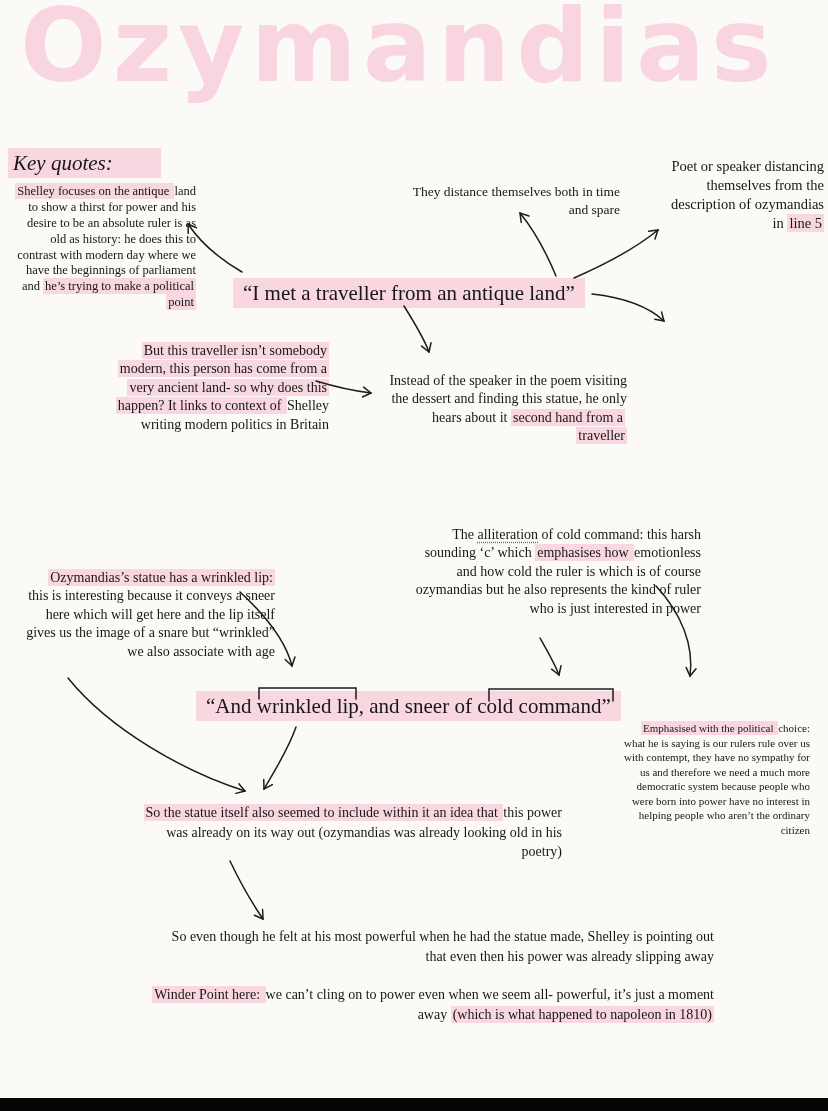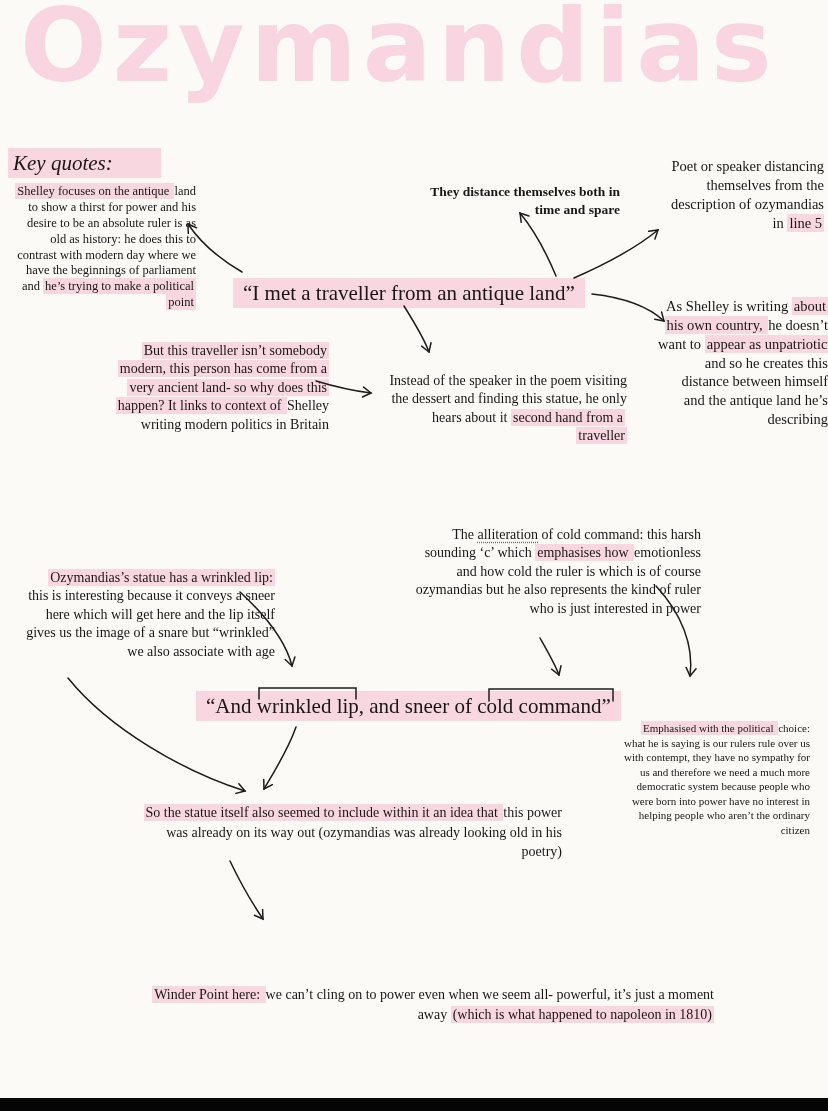--- a/index.html
+++ b/index.html
@@ -20,21 +20,21 @@
     -webkit-box-decoration-break:clone; box-decoration-break:clone;
     padding:1px 2px;
   }
   .u { text-decoration:underline dotted #b05050; text-underline-offset:3px; }
   .heading { position:absolute; left:8px; top:151px; font-size:21px; }
   .heading .hl { padding:3px 48px 3px 5px;font-style:italic; }
   .note { position:absolute; line-height:1.32;text-align:right; }
   .quote { position:absolute; font-size:21px; white-space:nowrap; }
   .quote .hl { padding:3px 10px; }
   #n-shelley      { left:10px;  top:184px; width:186px; font-size:12.5px; line-height:1.27; }
-  #n-distance     { left:410px; top:183px; width:210px; font-size:13.5px;font-weight:bold; }
+  #n-distance     { left:410px; top:183px; width:210px; font-size:13.5px; }
   #n-poet         { left:658px; top:157px; width:166px; font-size:14.5px; line-height:1.3; }
   #quote1         { left:233px; top:281px; }
   #n-asshelley    { left:658px; top:297px; width:170px; font-size:14.5px; line-height:1.3; }
   #n-traveller    { left:95px;  top:342px; width:234px; font-size:14px; }
   #n-instead      { left:385px; top:372px; width:242px; font-size:14px; }
   #n-alliteration { left:405px; top:526px; width:296px; font-size:14px; }
   #n-wrinkled     { left:25px;  top:569px; width:250px; font-size:14px; }
   #quote2         { left:196px; top:694px; }
   #n-emphasised   { left:618px; top:685px; width:192px; font-size:11px; line-height:1.32;margin-top:36px; }
   #n-sostatue     { left:130px; top:803px; width:432px; font-size:14px; line-height:1.4; }
@@ -54,36 +54,36 @@
   <div class="heading"><span class="hl">Key quotes:</span></div>
 
   <p class="note" id="n-shelley"><span class="hl">Shelley focuses on the antique </span><span>land to show a thirst for power and his desire to be an absolute ruler is as old as history: he does this to contrast with modern day where we have the beginnings of parliament and </span><span class="hl">he’s trying to make a political point</span></p>
 
   <p class="note" id="n-distance"><span>They distance themselves both in time and spare</span></p>
 
   <p class="note" id="n-poet"><span>Poet or speaker distancing themselves from the description of ozymandias in </span><span class="hl">line 5</span></p>
 
   <div class="quote" id="quote1"><span class="hl">“I met a traveller from an antique land”</span></div>
 
-  <p class="note" id="n-asshelley"><span>As Shelley is writing </span><span class="hl">about his own country, </span><span>he doesn’t want to </span><span class="hl">appear as unpatriotic </span><span>and so he creates this distance between himself and the antique land he’s describing</span></p>
 
   <p class="note" id="n-traveller"><span class="hl">But this traveller isn’t somebody modern, this person has come from a very ancient land- so why does this happen? It links to context of </span><span>Shelley writing modern politics in Britain</span></p>
 
   <p class="note" id="n-instead"><span>Instead of the speaker in the poem visiting the dessert and finding this statue, he only hears about it </span><span class="hl">second hand from a traveller</span></p>
 
   <p class="note" id="n-alliteration"><span>The </span><span class="u">alliteration</span><span> of cold command: this harsh sounding ‘c’ which </span><span class="hl">emphasises how </span><span>emotionless and how cold the ruler is which is of course ozymandias but he also represents the kind of ruler who is just interested in power</span></p>
 
   <p class="note" id="n-wrinkled"><span class="hl">Ozymandias’s statue has a wrinkled lip: </span><span>this is interesting because it conveys a sneer here which will get here and the lip itself gives us the image of a snare but “wrinkled” we also associate with age</span></p>
 
   <div class="quote" id="quote2"><span class="hl">“And wrinkled lip, and sneer of cold command”</span></div>
 
   <p class="note" id="n-emphasised"><span class="hl">Emphasised with the political </span><span>choice: what he is saying is our rulers rule over us with contempt, they have no sympathy for us and therefore we need a much more democratic system because people who were born into power have no interest in helping people who aren’t the ordinary citizen</span></p>
 
   <p class="note" id="n-sostatue"><span class="hl">So the statue itself also seemed to include within it an idea that </span><span>this power was already on its way out (ozymandias was already looking old in his poetry)</span></p>
 
+  <p class="note" id="n-soeven"><span>So even though he felt at his most powerful when he had the statue made, Shelley is pointing out that even then his power was already slipping away</span></p>
 
   <p class="note" id="n-winder"><span class="hl">Winder Point here: </span><span>we can’t cling on to power even when we seem all- powerful, it’s just a moment away </span><span class="hl">(which is what happened to napoleon in 1810)</span></p>
 
   <svg class="arrows" viewBox="0 0 828 1111" xmlns="http://www.w3.org/2000/svg">
     <defs>
       <marker id="ah" markerUnits="userSpaceOnUse" markerWidth="14" markerHeight="14" refX="9" refY="6" orient="auto">
         <path d="M1,1 L9,6 L1,11" fill="none" stroke="#1c1c1c" stroke-width="1.5"></path>
       </marker>
     </defs>
     <path d="M 242 272 C 218 258 200 242 188 224" marker-end="url(#ah)"></path>

